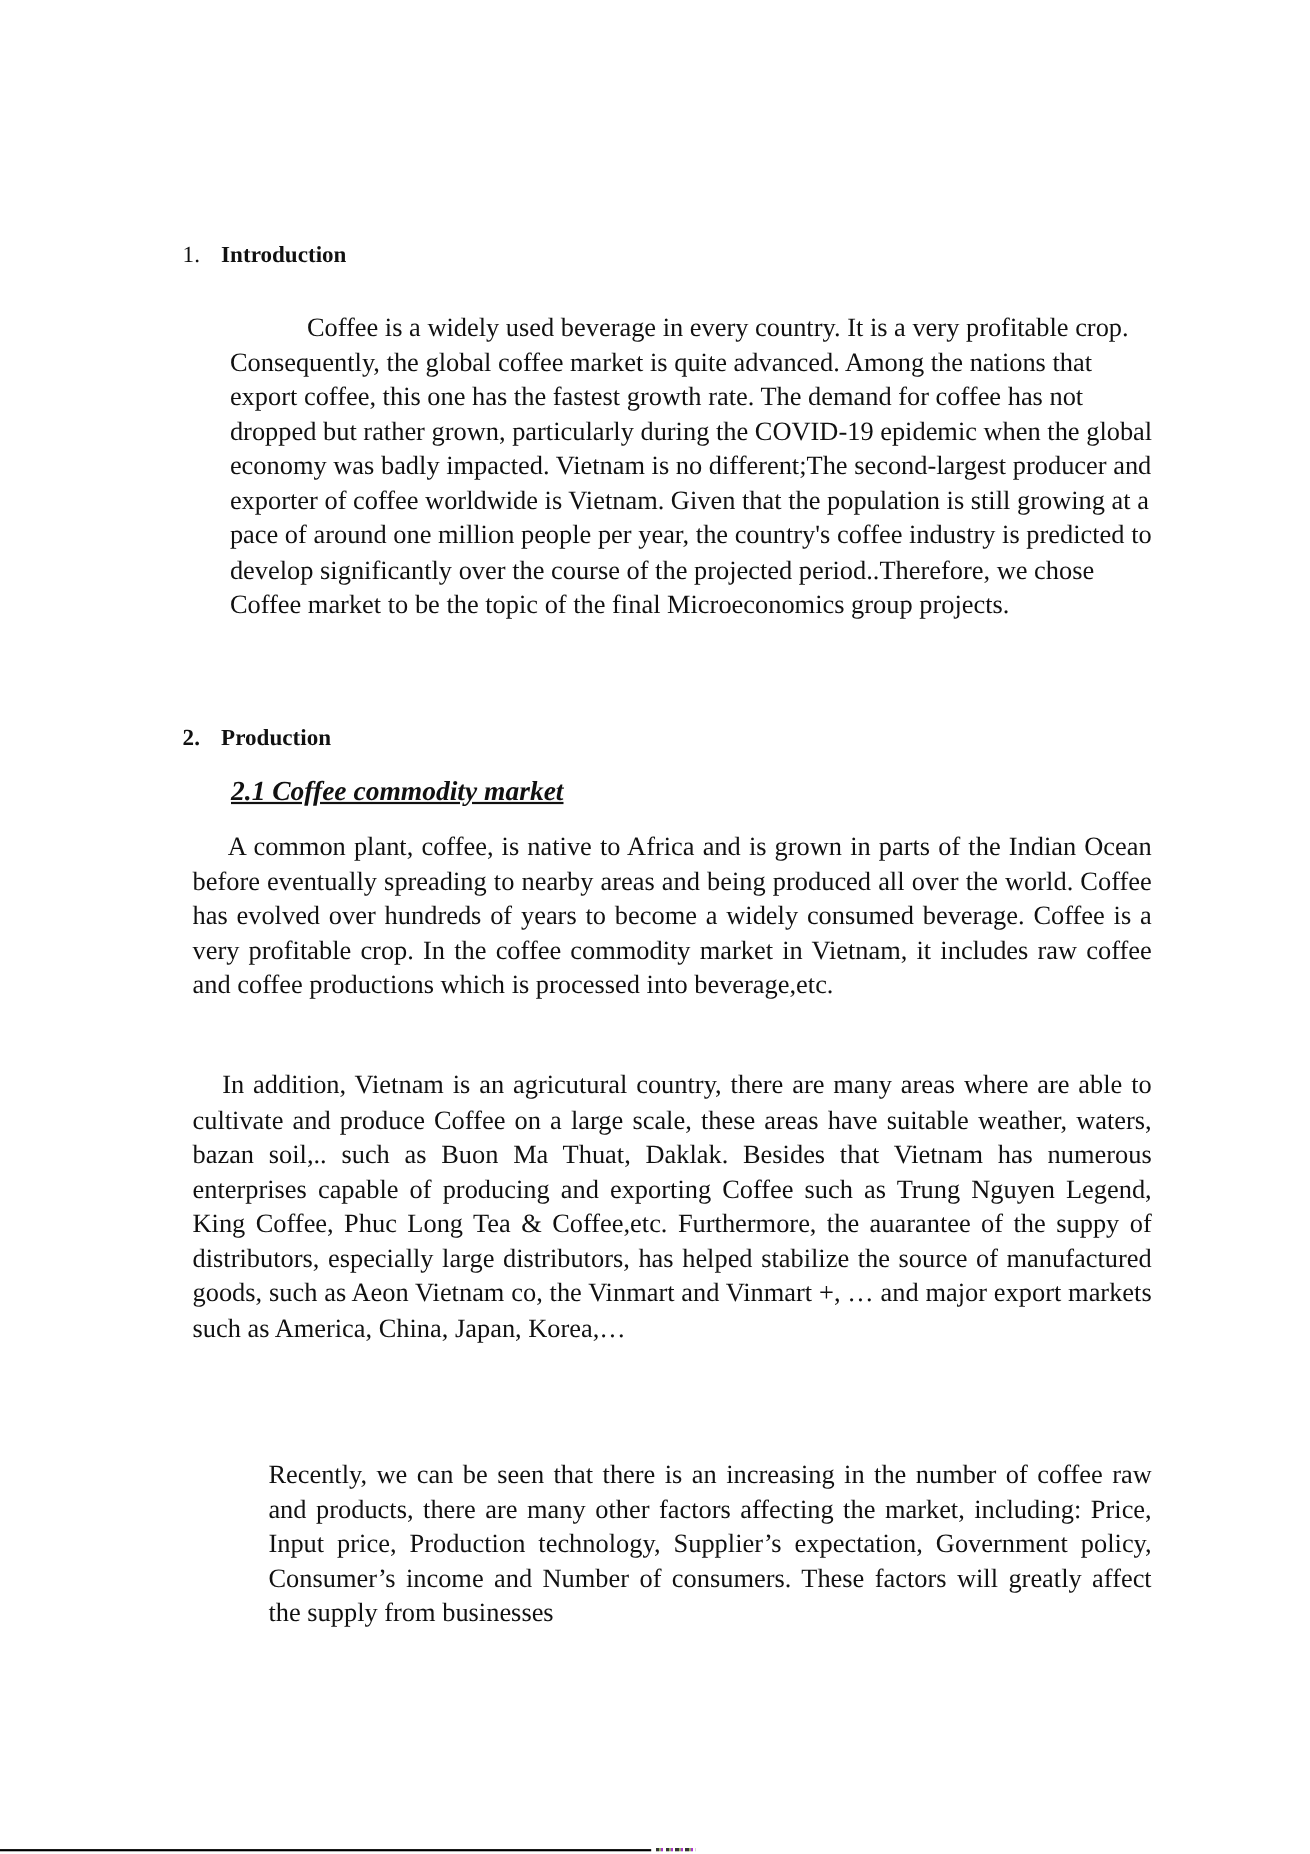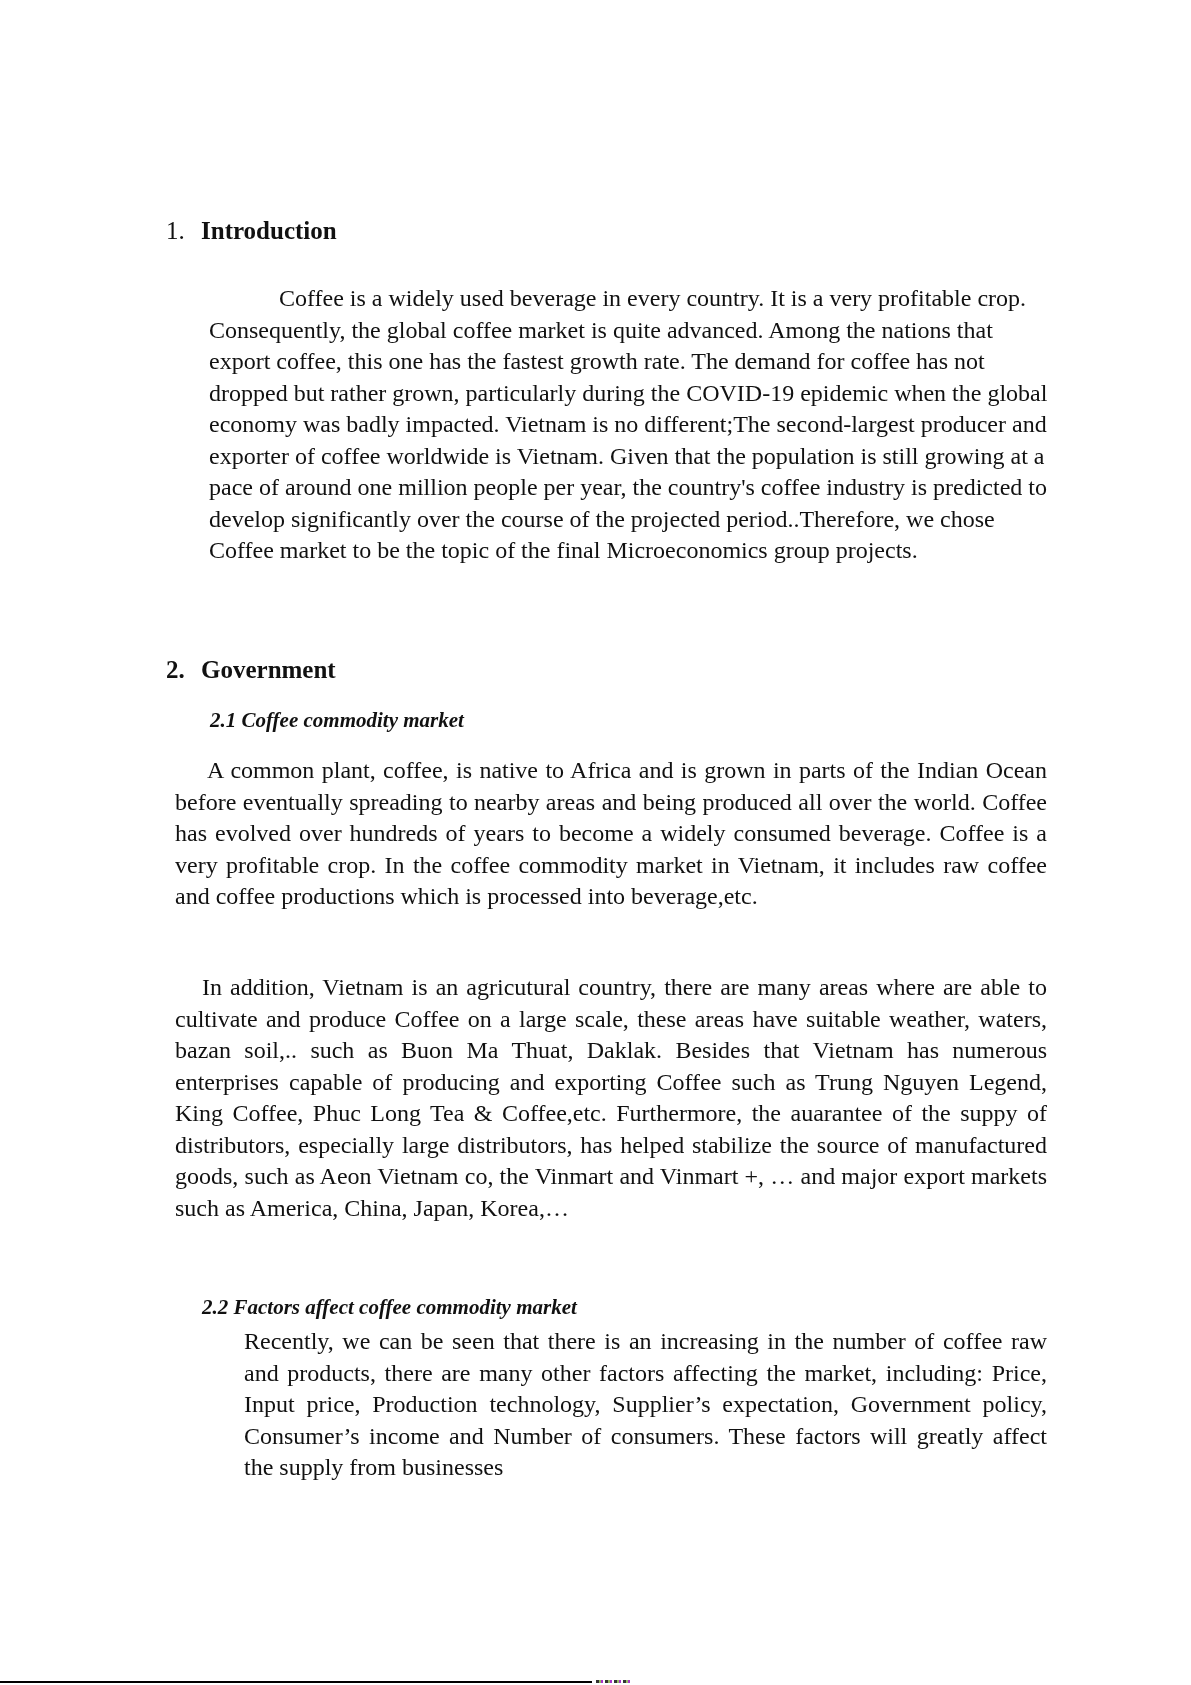--- a/index.html
+++ b/index.html
@@ -1,23 +1,23 @@
 <!DOCTYPE html>
 <html><head>
   <meta charset="utf-8">
   <style>
     html, body { margin: 0; padding: 0; background: #ffffff; }
     body { width: 1191px; height: 1685px; position: relative; overflow: hidden;
            font-family: "Liberation Serif", serif; color: #111; }
     .page { position: absolute; left: 0; top: 0; width: 1191px; height: 1685px; }
-    .h1 { position: absolute; font-size: 25px; line-height: 30px; }
+    .h1 { position: absolute; font-size: 21px; line-height: 30px; }
     .h1 .num { display: inline-block; width: 35px; }
     .h1 .title { font-weight: bold; }
     .h1.bold .num { font-weight: bold; }
-    .h2 { position: absolute; font-size: 21px; line-height: 30px; font-weight: bold; font-style: italic; }
+    .h2 { position: absolute; font-size: 25px; line-height: 30px; font-weight: bold; font-style: italic; text-decoration: underline; }
     .para { position: absolute; font-size: 24px; line-height: 31.5px; margin: 0; }
     .para.justify { text-align: justify; }
     .para .ind1 { display: inline-block; width: 70px; }
     .para .ind2 { display: inline-block; width: 32px; }
     .para .ind3 { display: inline-block; width: 27px; }
     .rule { position: absolute; top: 1681px; height: 2px; background: #000; }
     .pgfrag { position: absolute; top: 1680px; left: 596px; width: 36px; height: 3px;
               background: repeating-linear-gradient(90deg,#333 0 3px,#9b6 3px 5px,#a3c 5px 7px,#fff 7px 9px); }
   </style>
 </head>
@@ -25,28 +25,27 @@
 
 <div class="page">
 
   <div class="h1" style="left:166px; top:216px;">
     <span class="num">1.</span><span class="title">Introduction</span>
   </div>
 
   <p class="para" style="left:209px; top:283px; width:840px;"><span class="ind1"></span><span>Coffee is a widely used beverage in every country. It is a very profitable crop. Consequently, the global coffee market is quite advanced. Among the nations that export coffee, this one has the fastest growth rate. The demand for coffee has not dropped but rather grown, particularly during the COVID-19 epidemic when the global economy was badly impacted. Vietnam is no different;The second-largest producer and exporter of coffee worldwide is Vietnam. Given that the population is still growing at a pace of around one million people per year, the country's coffee industry is predicted to develop significantly over the course of the projected period..Therefore, we chose Coffee market to be the topic of the final Microeconomics group projects.</span></p>
 
   <div class="h1 bold" style="left:166px; top:655px;">
-    <span class="num">2.</span><span class="title">Government</span>
+    <span class="num">2.</span><span class="title">Production</span>
   </div>
 
   <div class="h2" style="left:210px; top:705px;">2.1 Coffee commodity market</div>
 
   <p class="para justify" style="left:175px; top:755px; width:872px;"><span class="ind2"></span><span>A common plant, coffee, is native to Africa and is grown in parts of the Indian Ocean before eventually spreading to nearby areas and being produced all over the world. Coffee has evolved over hundreds of years to become a widely consumed beverage. Coffee is a very profitable crop. In the coffee commodity market in Vietnam, it includes raw coffee and coffee productions which is processed into beverage,etc.</span></p>
 
   <p class="para justify" style="left:175px; top:972px; width:872px;"><span class="ind3"></span><span>In addition, Vietnam is an agricutural country, there are many areas where are able to cultivate and produce Coffee on a large scale, these areas have suitable weather, waters, bazan soil,.. such as Buon Ma Thuat, Daklak. Besides that Vietnam has numerous enterprises capable of producing and exporting Coffee such as Trung Nguyen Legend, King Coffee, Phuc Long Tea &amp; Coffee,etc. Furthermore, the auarantee of the suppy of distributors, especially large distributors, has helped stabilize the source of manufactured goods, such as Aeon Vietnam co, the Vinmart and Vinmart +, … and major export markets such as America, China, Japan, Korea,…</span></p>
 
-  <div class="h2" style="left:202px; top:1292px;">2.2 Factors affect coffee commodity market</div>
 
   <p class="para justify" style="left:244px; top:1326px; width:803px; height:160px; overflow:hidden;"><span>Recently, we can be seen that there is an increasing in the number of coffee raw and products, there are many other factors affecting the market, including: Price, Input price, Production technology, Supplier’s expectation, Government policy, Consumer’s income and Number of consumers. These factors will greatly affect the supply from businesses</span></p>
 
   <div class="rule" style="left:0; width:592px;"></div>
   <div class="pgfrag"></div>
 </div>
 
 </body></html>

